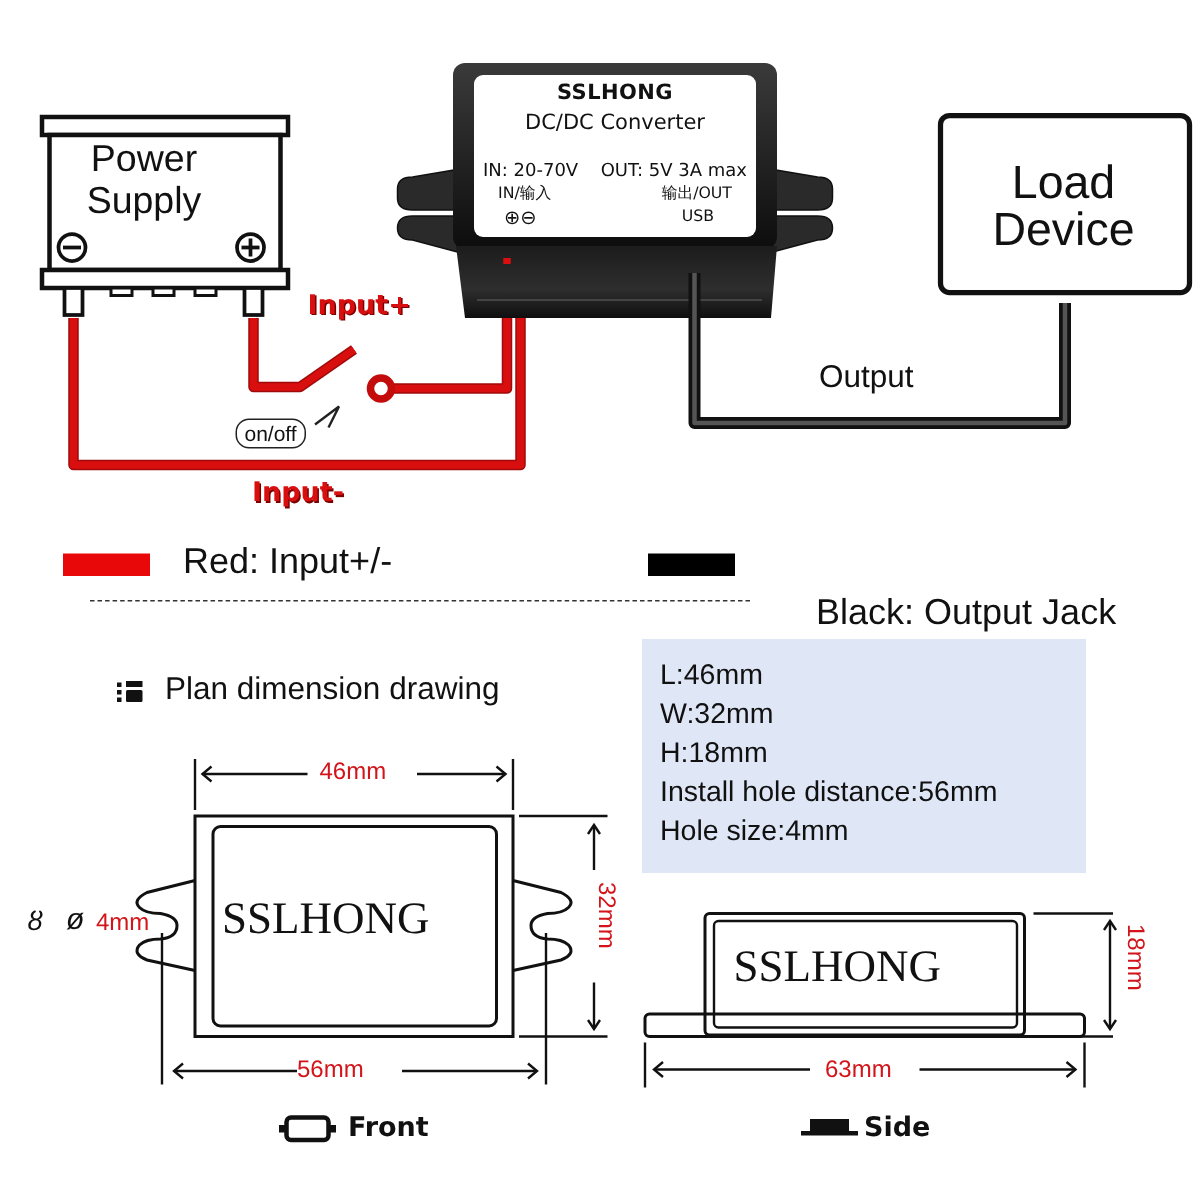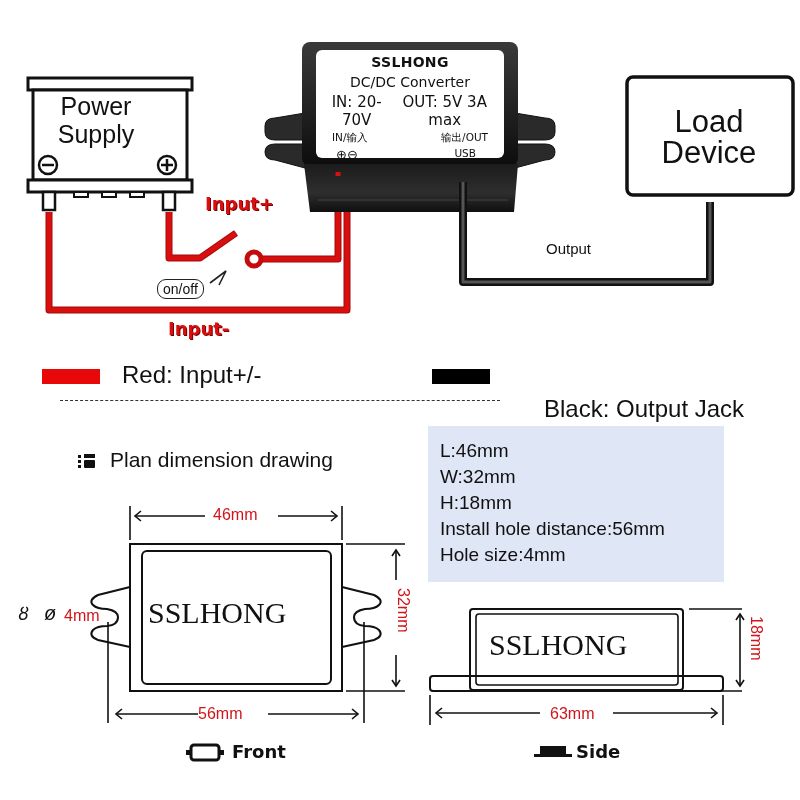--- a/index.html
+++ b/index.html
@@ -8,26 +8,26 @@
     .abs { position: absolute; }
     svg.main { position: absolute; left: 0; top: 0; }
 
     
     .ps-title { font-size: 25px; line-height: 28px; text-align: center; width: 160px; left: 16px; top: 92px; color:#111; }
 
     
     .conv-label { left: 316px; top: 50px; width: 188px; height: 108px; background:#fff; border-radius: 6px; text-align:center; font-family: "DejaVu Sans", sans-serif; }
     .conv-brand { font-size: 14px; font-weight: bold; margin-top: 4px; letter-spacing: 0.3px; }
     .conv-type { font-size: 14px; margin-top: 4px; }
-    .conv-spec { font-size: 15px; margin-top: 3px; display:flex; justify-content: space-between; padding: 0 6px; }
+    .conv-spec { font-size: 12px; margin-top: 16px; display:flex; justify-content: space-between; padding: 0 6px; }
     .conv-sub { font-size: 10.5px; display:flex; justify-content: space-between; padding: 0 16px 0 16px; margin-top: 2px; }
     .conv-sub2 { font-size: 10.5px; display:flex; justify-content: space-between; padding: 0 28px 0 20px; margin-top: 2px; }
 
     .load-text { left: 626px; top: 106px; width: 166px; text-align:center; font-size: 31px; line-height: 31px; }
-    .output-text { left: 546px; top: 240px; font-size: 15px; text-align: right; }
+    .output-text { left: 546px; top: 240px; font-size: 21px; text-align: right; }
 
     .red-label { font-family: "DejaVu Sans", sans-serif; font-weight: bold; color: #d90f0f; font-size: 18px;
       text-shadow: 1px 1px 0 #7a0000; }
     .input-plus { left: 205px; top: 193px; }
     .input-minus { left: 168px; top: 318px; }
 
     .onoff { left: 157px; top: 279px; font-size: 14px; border: 1.6px solid #222; border-radius: 9px; padding: 1px 5px; background:#fff; }
 
     
     .legend-swatch { width: 58px; height: 15px; }

